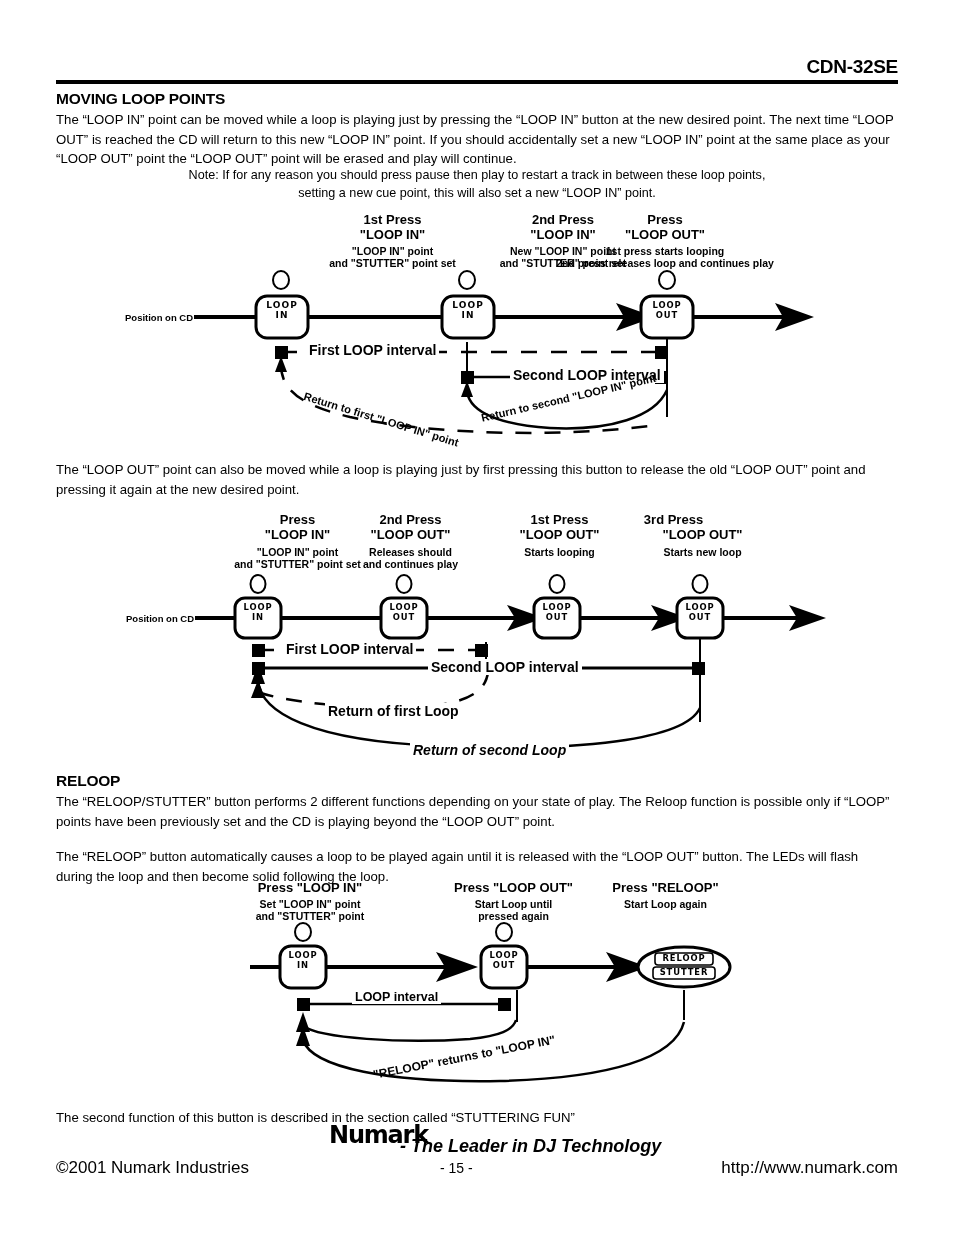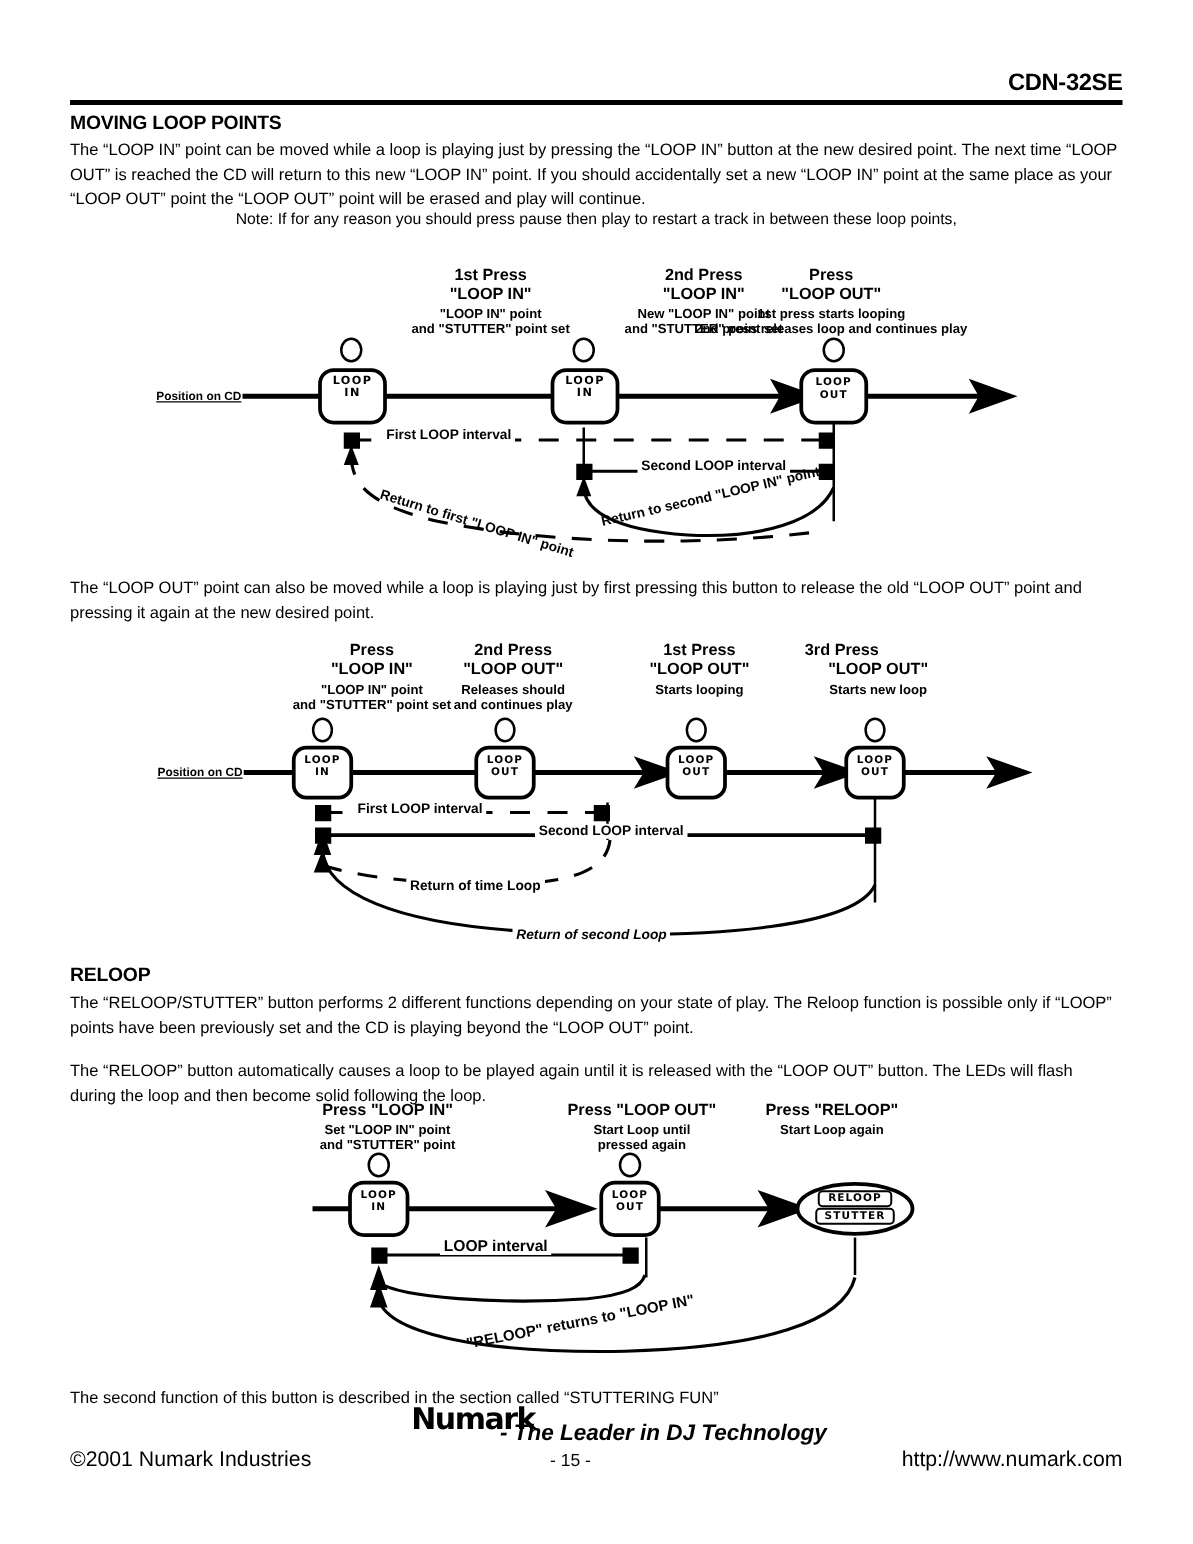--- a/index.html
+++ b/index.html
@@ -49,24 +49,24 @@
   .diagram svg{display:block;}
 
   .dlabel{
     position:absolute;text-align:center;
     font-size:11.5px;font-weight:bold;line-height:13.5px;
     white-space:nowrap;
   }
   .dlabel.big{font-size:13px;line-height:15.5px;}
   .dlabel.sub{font-size:10.5px;line-height:12.5px;}
   .posmark{
-    position:absolute;font-size:9.5px;font-weight:bold;white-space:nowrap;text-decoration:underline;
+    position:absolute;font-size:9.5px;font-weight:bold;white-space:nowrap;
   }
   .ilabel{
-    position:absolute;font-size:11px;font-weight:bold;white-space:nowrap;
+    position:absolute;font-size:14px;font-weight:bold;white-space:nowrap;
     background:#fff;padding:0 3px;
   }
   .ilabel.lg{font-size:12.5px;}
   .curvelabel{
     position:absolute;font-size:11px;font-weight:bold;white-space:nowrap;
     transform-origin:0 0;
   }
   .btn-txt{
     font-family:"DejaVu Sans", sans-serif;font-weight:bold;
     font-size:9px;letter-spacing:1.1px;
@@ -77,20 +77,21 @@
 <body>
 
 <div class="page">
 
   <div class="hdr-title">CDN-32SE</div>
   <div class="hdr-rule"></div>
 
   <div class="h2" style="left:56px;top:90px;">MOVING LOOP POINTS</div>
   <div class="para" style="left:56px;top:110px;width:842px;">The “LOOP IN” point can be moved while a loop is playing just by pressing the “LOOP IN” button at the new desired point.   The next time “LOOP OUT” is reached the CD will return to this new “LOOP IN” point.  If you should accidentally set a new “LOOP IN” point at the same place as your “LOOP OUT” point the “LOOP OUT” point will be erased and play will continue.</div>
   <div class="note" style="left:56px;top:166px;width:842px;">Note: If for any reason you should press pause then play to restart a track in between these loop points,</div>
+  <div class="note" style="left:56px;top:184px;width:842px;">setting a new cue point,  this will also set a new “LOOP IN” point.</div>
 
   <div class="diagram" style="left:110px;top:212px;width:730px;height:230px;">
 
     <div class="dlabel big" style="left:200px;top:0px;width:165px;">1st Press</div>
     <div class="dlabel big" style="left:200px;top:15px;width:165px;">"LOOP IN"</div>
     <div class="dlabel sub" style="left:190px;top:33px;width:185px;">"LOOP IN" point</div>
     <div class="dlabel sub" style="left:190px;top:45px;width:185px;">and "STUTTER" point set</div>
 
     <div class="dlabel big" style="left:288px;top:0px;width:330px;">2nd Press</div>
     <div class="dlabel big" style="left:288px;top:15px;width:330px;">"LOOP IN"</div>
@@ -235,21 +236,21 @@
       <div class="btn-txt sm">LOOP</div>
       <div class="btn-txt sm">OUT</div>
     </div>
     <div style="position:absolute;left:567px;top:90px;width:46px;text-align:center;">
       <div class="btn-txt sm">LOOP</div>
       <div class="btn-txt sm">OUT</div>
     </div>
 
     <div class="ilabel" style="left:173px;top:129px;">First LOOP interval</div>
     <div class="ilabel" style="left:318px;top:147px;">Second LOOP interval</div>
-    <div class="ilabel" style="left:215px;top:191px;">Return of time Loop</div>
+    <div class="ilabel" style="left:215px;top:191px;">Return of first Loop</div>
     <div class="ilabel" style="left:300px;top:230px;font-style:italic;">Return of second Loop</div>
   </div>
 
   <div class="h2" style="left:56px;top:772px;">RELOOP</div>
   <div class="para" style="left:56px;top:792px;width:842px;">The “RELOOP/STUTTER” button performs 2 different functions depending on your state of play.  The Reloop function is possible only if “LOOP” points have been previously set and  the CD is playing beyond the “LOOP OUT” point.</div>
   <div class="para" style="left:56px;top:847px;width:842px;">The “RELOOP” button automatically causes a loop to be played again until it is released with the “LOOP OUT” button.  The LEDs will flash during the loop and then become solid following the loop.</div>
 
   <div class="diagram" style="left:180px;top:880px;width:560px;height:215px;">
 
     <div class="dlabel big" style="left:40px;top:0px;width:180px;">Press "LOOP IN"</div>

